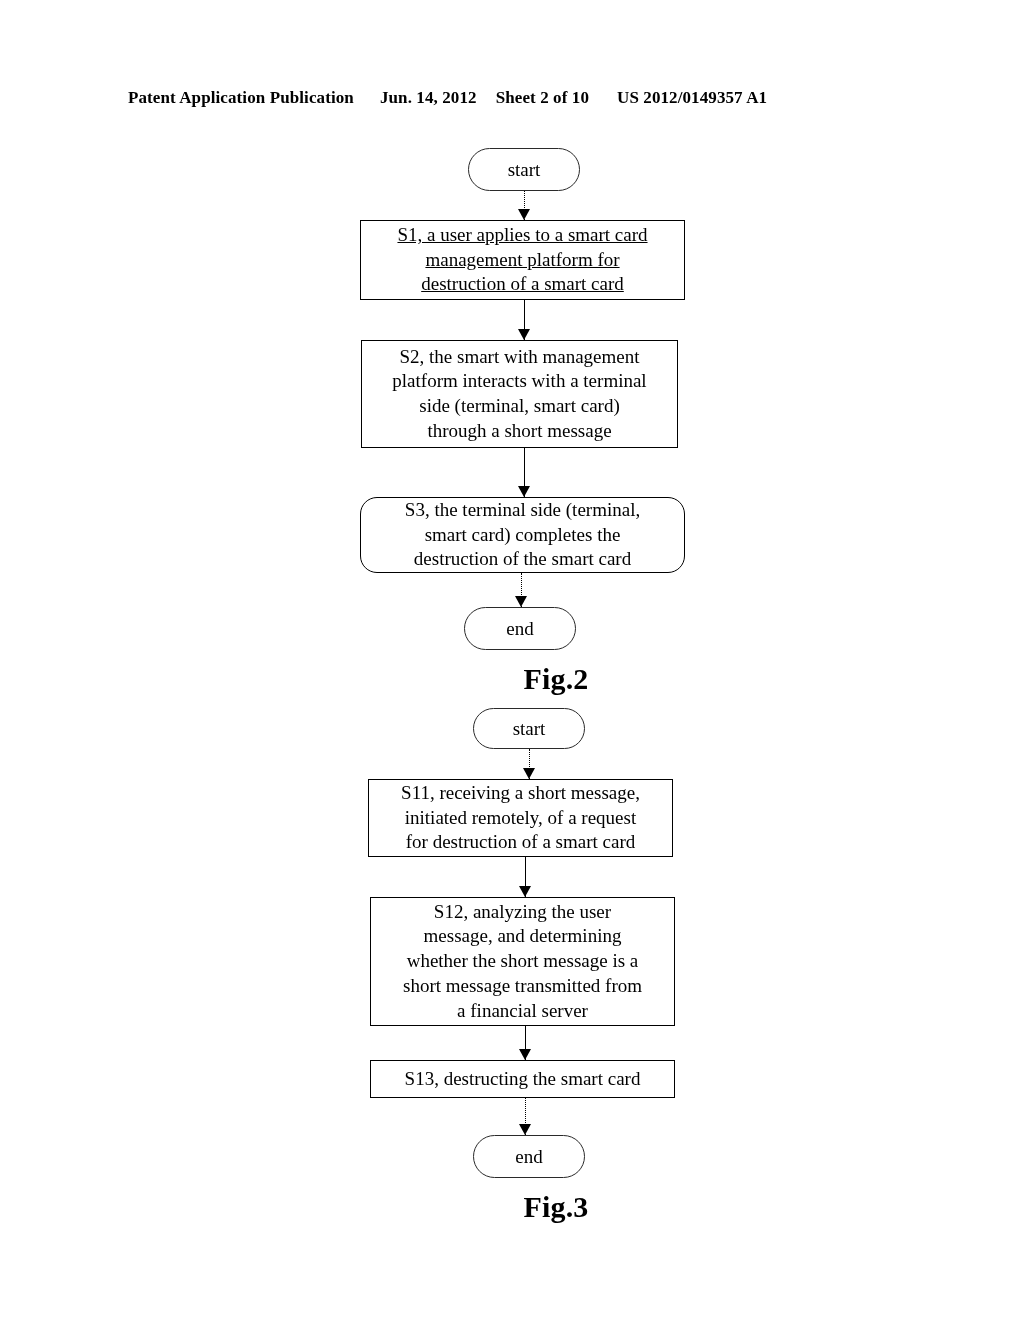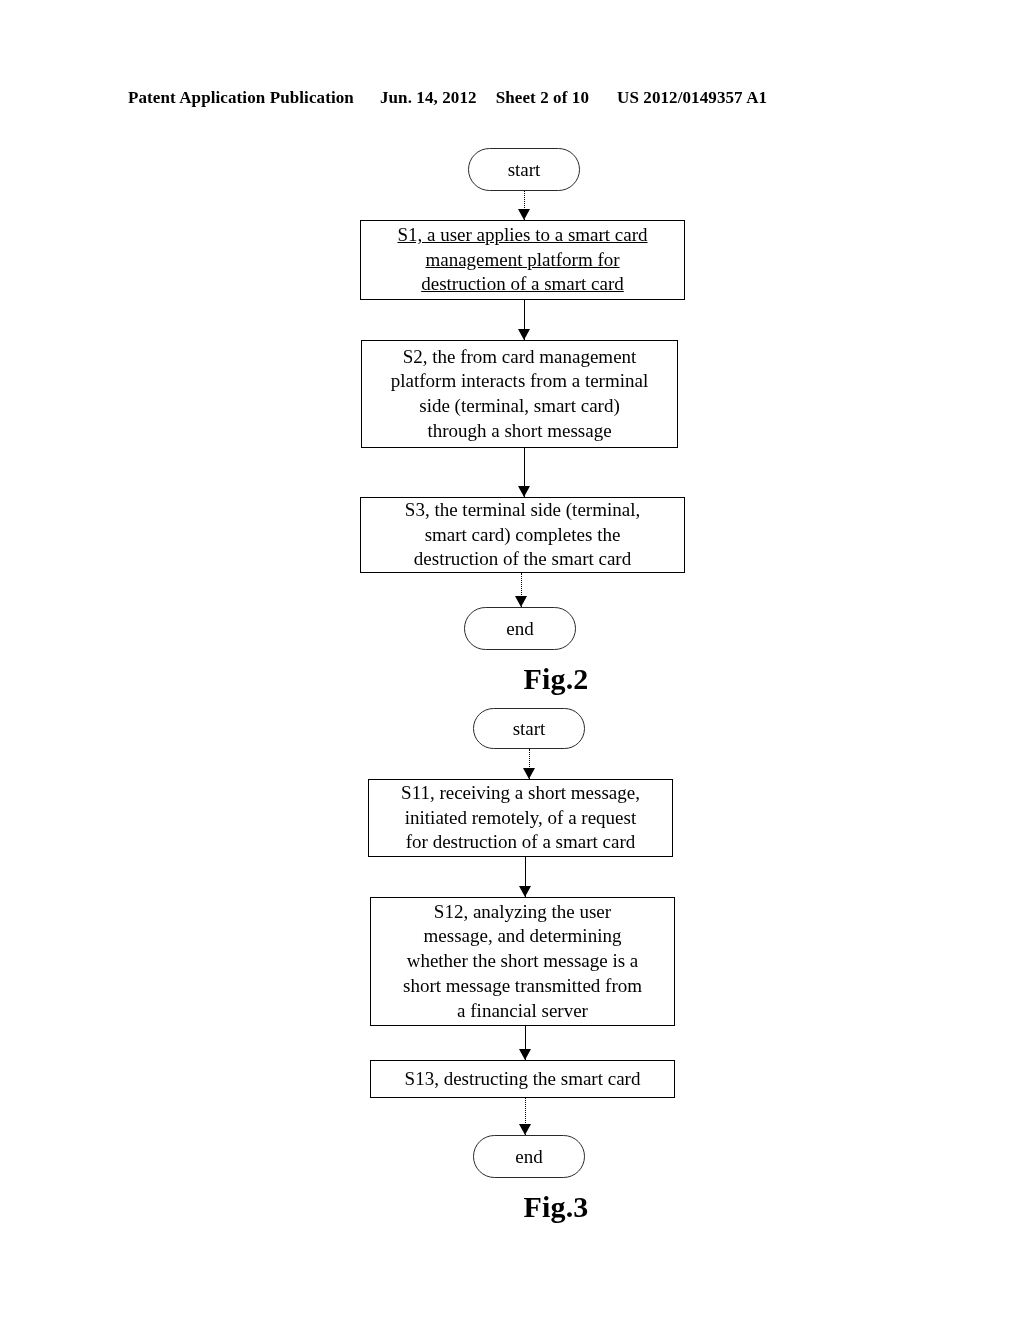--- a/index.html
+++ b/index.html
@@ -130,33 +130,33 @@
     </span>
   </div>
 
   <div class="conn solid" style="left:480px; top:300px; height:40px;">
     <div class="stem" style="height:40px;"></div>
     <div class="head"></div>
   </div>
 
   <div class="node process" style="left:317px; top:340px; width:317px; height:108px;">
     <span class="txt">
-      <span>S2, the from card management</span><br>
-      <span>platform interacts from a terminal</span><br>
+      <span>S2, the smart with management</span><br>
+      <span>platform interacts with a terminal</span><br>
       <span>side (terminal, smart card)</span><br>
       <span>through a short message</span>
     </span>
   </div>
 
   <div class="conn solid" style="left:480px; top:448px; height:49px;">
     <div class="stem" style="height:49px;"></div>
     <div class="head"></div>
   </div>
 
-  <div class="node process" style="left:316px; top:497px; width:325px; height:76px;">
+  <div class="node process" style="left:316px; top:497px; width:325px; height:76px;border-radius:17px;">
     <span class="txt">
       <span>S3, the terminal side (terminal,</span><br>
       <span>smart card) completes the</span><br>
       <span>destruction of the smart card</span>
     </span>
   </div>
 
   <div class="conn dotted" style="left:477px; top:573px; height:34px;">
     <div class="stem" style="height:34px;"></div>
     <div class="head"></div>

